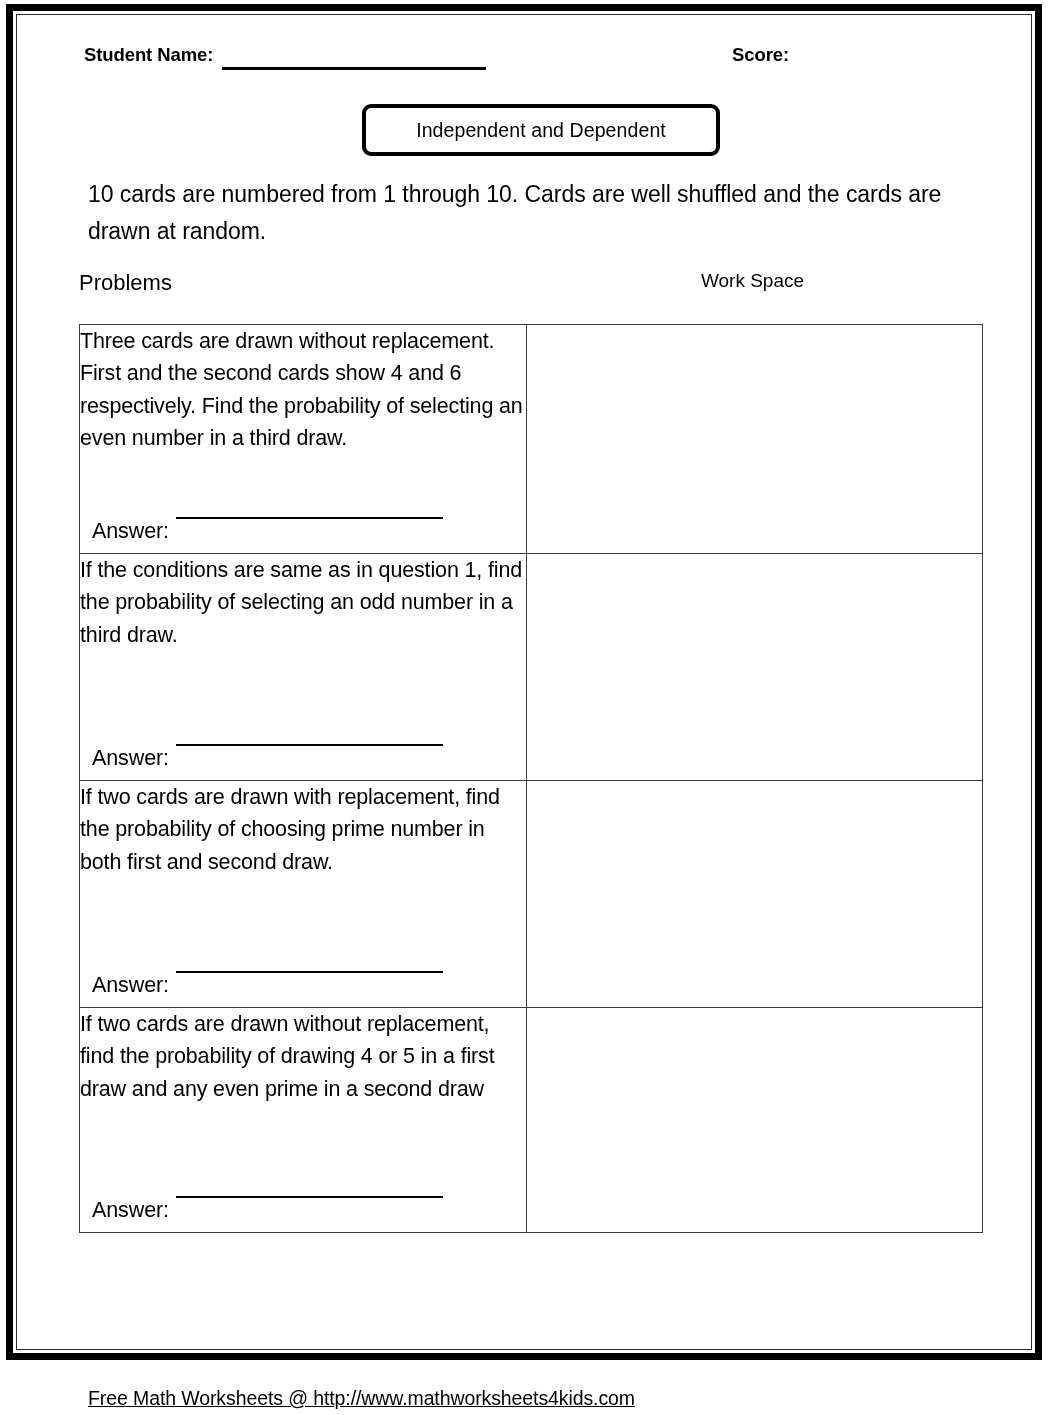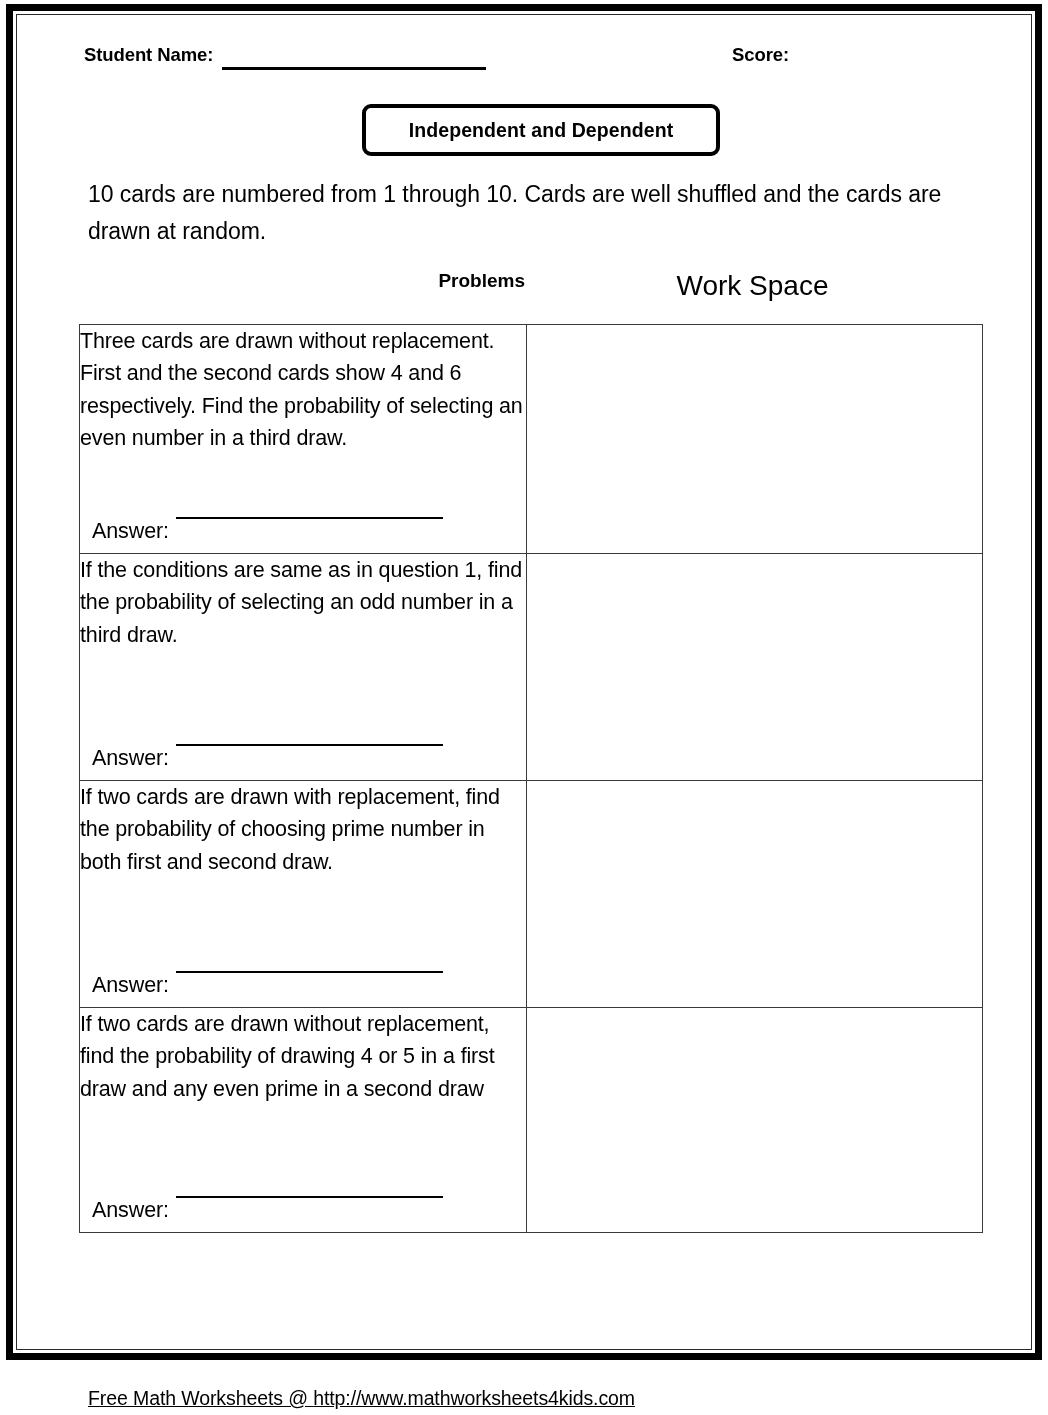--- a/index.html
+++ b/index.html
@@ -88,21 +88,21 @@
     height: 44px;
     border: 4px solid #000000;
     border-radius: 9px;
     background: #ffffff;
     display: flex;
     align-items: center;
     justify-content: center;
   }
   #title-text {
     font-size: 19.5px;
-    font-weight: bold;
+    font-weight: normal;
     letter-spacing: 0.1px;
     white-space: nowrap;
   }
 
   
   #intro-paragraph {
     position: absolute;
     left: 88px;
     top: 176px;
     width: 876px;
@@ -117,31 +117,30 @@
     left: 79px;
     top: 270px;
     width: 901px;
     height: 34px;
   }
   #heading-problems {
     position: absolute;
     left: 0;
     top: 0;
     width: 446px;
-    text-align: right;
-    font-size: 19px;
-    font-weight: bold;
+    text-align: left;
+    font-size: 22px;
   }
   #heading-workspace {
     position: absolute;
     left: 446px;
     top: 0;
     width: 455px;
     text-align: center;
-    font-size: 28px;
+    font-size: 19px;
   }
 
   
   #problems-table {
     position: absolute;
     left: 79px;
     top: 324px;
     width: 901px;
     border-collapse: collapse;
     table-layout: fixed;

